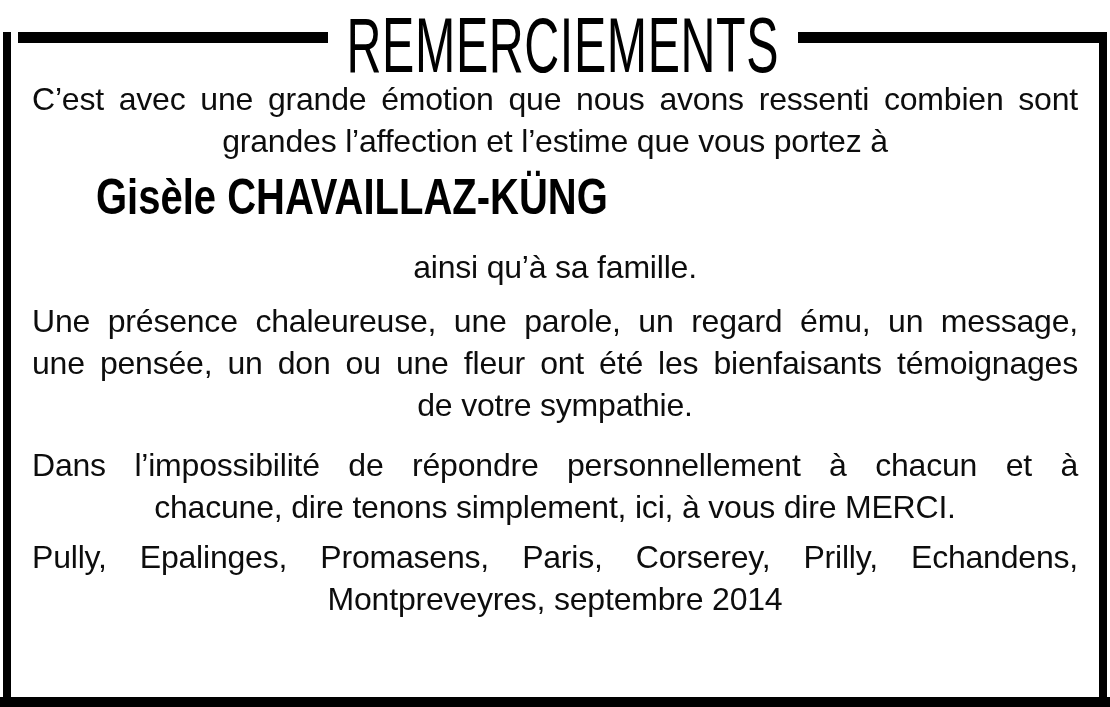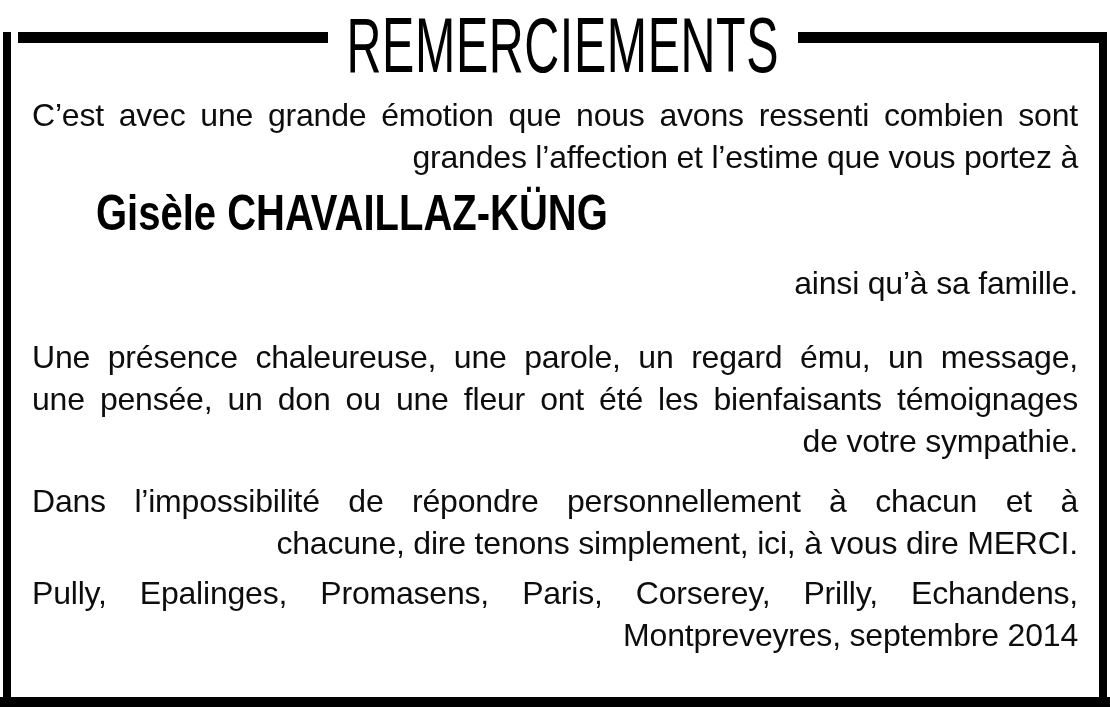--- a/index.html
+++ b/index.html
@@ -66,55 +66,55 @@
     font-weight: 400;
     letter-spacing: 1px;
     white-space: nowrap;
     color: #000;
     transform: scaleX(0.62);
     transform-origin: center;
   }
   
   .content {
     position: absolute;
-    top: 94px;
+    top: 78px;
     left: 32px;
     right: 32px;
   }
   .para {
     font-size: 32px;
     line-height: 42px;
     letter-spacing: -0.2px;
     color: #0d0d0d;
   }
   .line.just {
     text-align: justify;
     text-align-last: justify;
   }
   .line.left {
-    text-align: right;
+    text-align: center;
   }
   .name-block {
     margin-top: 6px;
     height: 58px;
     line-height: 58px;
     text-align: left;
   }
   .name {
     display: inline-block;
     font-size: 50px;
     font-weight: 700;
     letter-spacing: 0;
     white-space: nowrap;
     color: #000;
     transform: scaleX(0.8);
     transform-origin: center;
   }
   .mt-p2 { margin-top: 20px; }
-  .mt-p3 { margin-top: 32px; }
+  .mt-p3 { margin-top: 12px; }
   .mt-p4 { margin-top: 18px; }
   .mt-p5 { margin-top: 8px; }
 </style>
 </head>
 <body>
 
 <div class="page">
 
   <div class="frame"></div>
   <div class="bottom-bar"></div>

